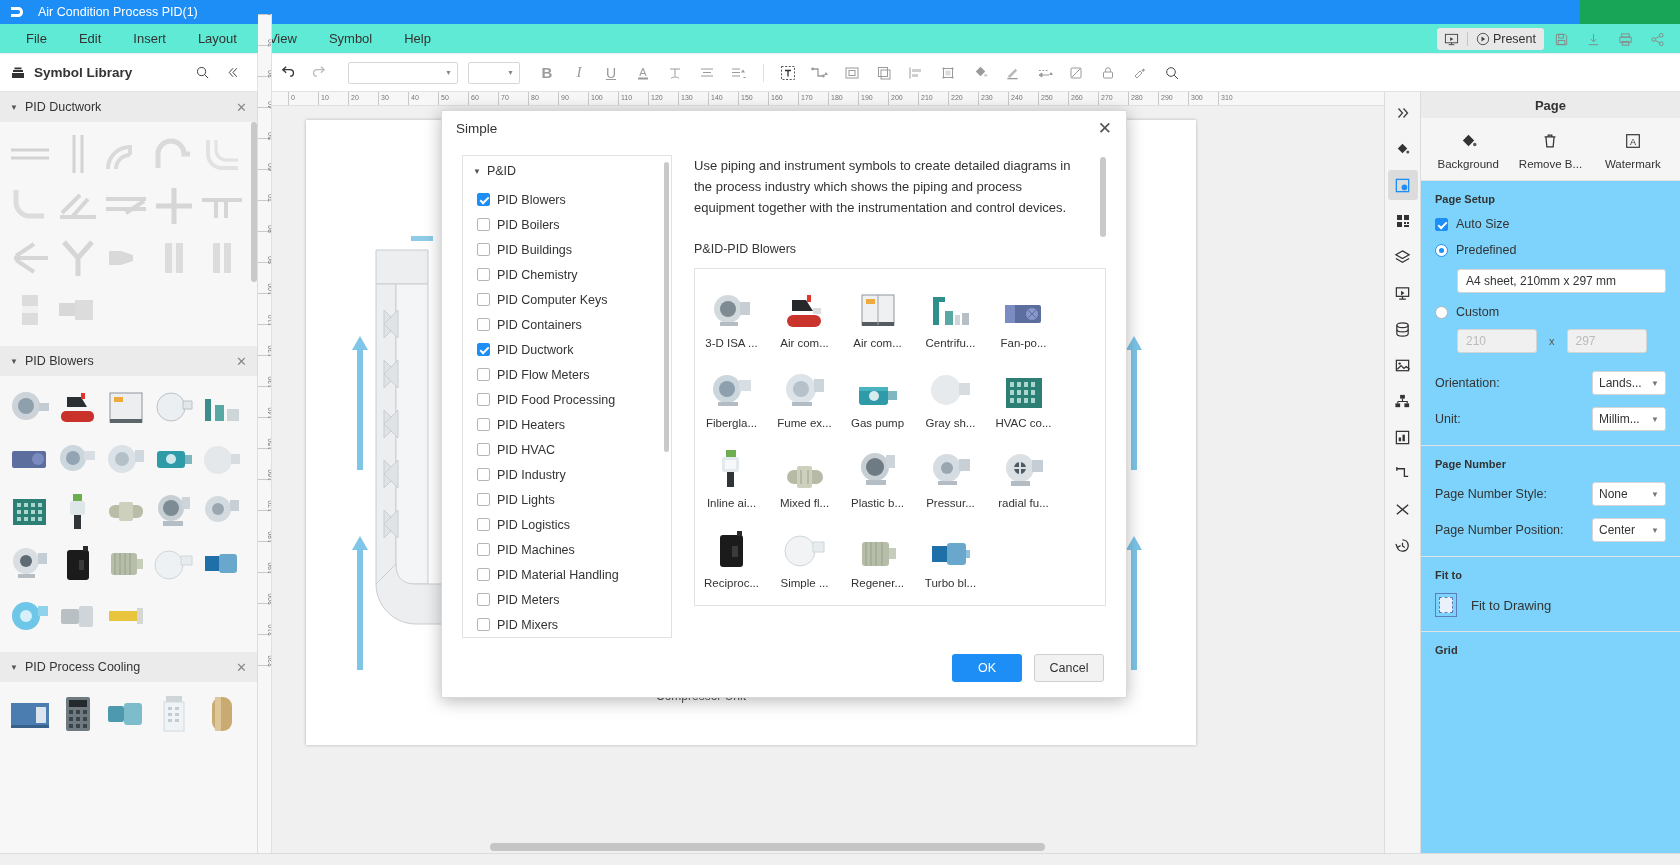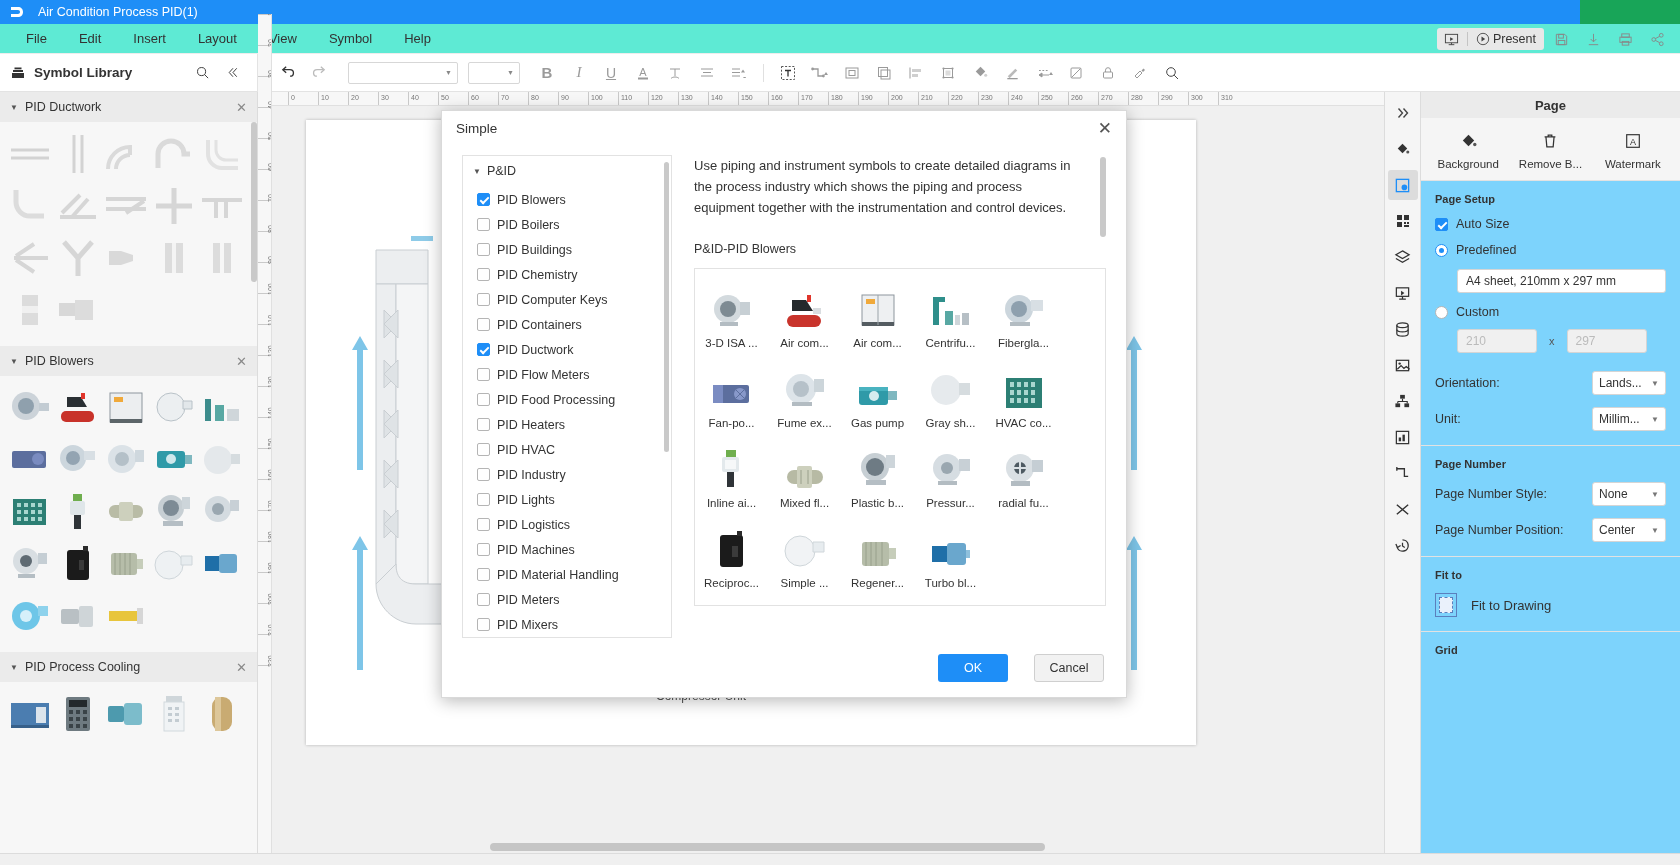--- a/index.html
+++ b/index.html
@@ -112,21 +112,21 @@
   .tree-item .cbox{margin-right:7px;}
   .tree-scroll{position:absolute;right:2px;top:6px;width:5px;height:290px;background:#c9c9c9;border-radius:3px;}
   .detail{flex:1;padding-left:22px;position:relative;}
   .desc{font-size:13px;line-height:21px;color:#333;padding-right:22px;}
   .crumb{font-size:12.5px;margin:24px 0 12px;}
   .symgrid{border:1px solid #e2e2e2;background:#fff;padding:10px 0 6px;display:flex;flex-wrap:wrap;}
   .symcell{width:73px;display:flex;flex-direction:column;align-items:center;padding:6px 0 10px;}
   .symcell .art{height:46px;display:flex;align-items:flex-end;justify-content:center;}
   .symcell .cap{font-size:11.5px;margin-top:6px;color:#333;white-space:nowrap;overflow:hidden;text-overflow:ellipsis;max-width:70px;text-align:center;}
   .desc-scroll{position:absolute;right:0;top:2px;width:6px;height:80px;background:#c9c9c9;border-radius:3px;}
-  .modal-foot{height:62px;display:flex;align-items:center;justify-content:flex-end;gap:26px;padding-right:22px;}
+  .modal-foot{height:62px;display:flex;align-items:center;justify-content:flex-end;gap:12px;padding-right:22px;}
   .btn{min-width:70px;height:28px;border-radius:3px;display:flex;align-items:center;justify-content:center;font-size:12.5px;}
   .btn.primary{background:#1e8ef7;color:#fff;}
   .btn.ghost{background:#f2f2f2;border:1px solid #cfcfcf;color:#333;}
   svg{display:block;}
 </style>
 </head>
 <body>
 
 <div class="titlebar">
   <span class="logo-mark">
@@ -1178,39 +1178,39 @@
                   <rect x="4" y="6" width="12" height="5" fill="#2f8f8b"></rect>
                   <rect x="16" y="20" width="8" height="14" fill="#58a8a3"></rect>
                   <rect x="26" y="24" width="5" height="10" fill="#cfd6da"></rect>
                   <rect x="33" y="22" width="7" height="12" fill="#b6bfc5"></rect>
                 </svg>
               </div>
               <div class="cap">Centrifu...</div>
             </div>
             <div class="symcell">
               <div class="art">
+                <svg width="44" height="34">
+                  <rect x="3" y="8" width="36" height="18" rx="2" fill="#5c6e9e"></rect>
+                  <rect x="3" y="8" width="10" height="18" fill="#7b8cc2"></rect>
+                  <circle cx="30" cy="17" r="6" fill="#8898ca"></circle>
+                  <path d="M26 13l8 8M34 13l-8 8" stroke="#5c6e9e"></path>
+                </svg>
+              </div>
+              <div class="cap">Fan-po...</div>
+            </div>
+            <div class="symcell">
+              <div class="art">
                 <svg width="44" height="40">
                   <circle cx="17" cy="18" r="14" fill="#ccd6dd"></circle>
                   <circle cx="17" cy="18" r="8" fill="#8ea0ae"></circle>
                   <path d="M29 9h12v11H29z" fill="#d8dfe4"></path>
                   <rect x="8" y="31" width="20" height="4" fill="#b3bcc2"></rect>
                 </svg>
               </div>
               <div class="cap">Fibergla...</div>
-            </div>
-            <div class="symcell">
-              <div class="art">
-                <svg width="44" height="34">
-                  <rect x="3" y="8" width="36" height="18" rx="2" fill="#5c6e9e"></rect>
-                  <rect x="3" y="8" width="10" height="18" fill="#7b8cc2"></rect>
-                  <circle cx="30" cy="17" r="6" fill="#8898ca"></circle>
-                  <path d="M26 13l8 8M34 13l-8 8" stroke="#5c6e9e"></path>
-                </svg>
-              </div>
-              <div class="cap">Fan-po...</div>
             </div>
             <div class="symcell">
               <div class="art">
                 <svg width="44" height="40">
                   <circle cx="18" cy="18" r="15" fill="#dde4e9"></circle>
                   <circle cx="18" cy="18" r="8" fill="#b6c1c9"></circle>
                   <path d="M31 8h10v13H31z" fill="#ccd5da"></path>
                   <rect x="9" y="31" width="20" height="4" fill="#b3bcc2"></rect>
                 </svg>
               </div>

